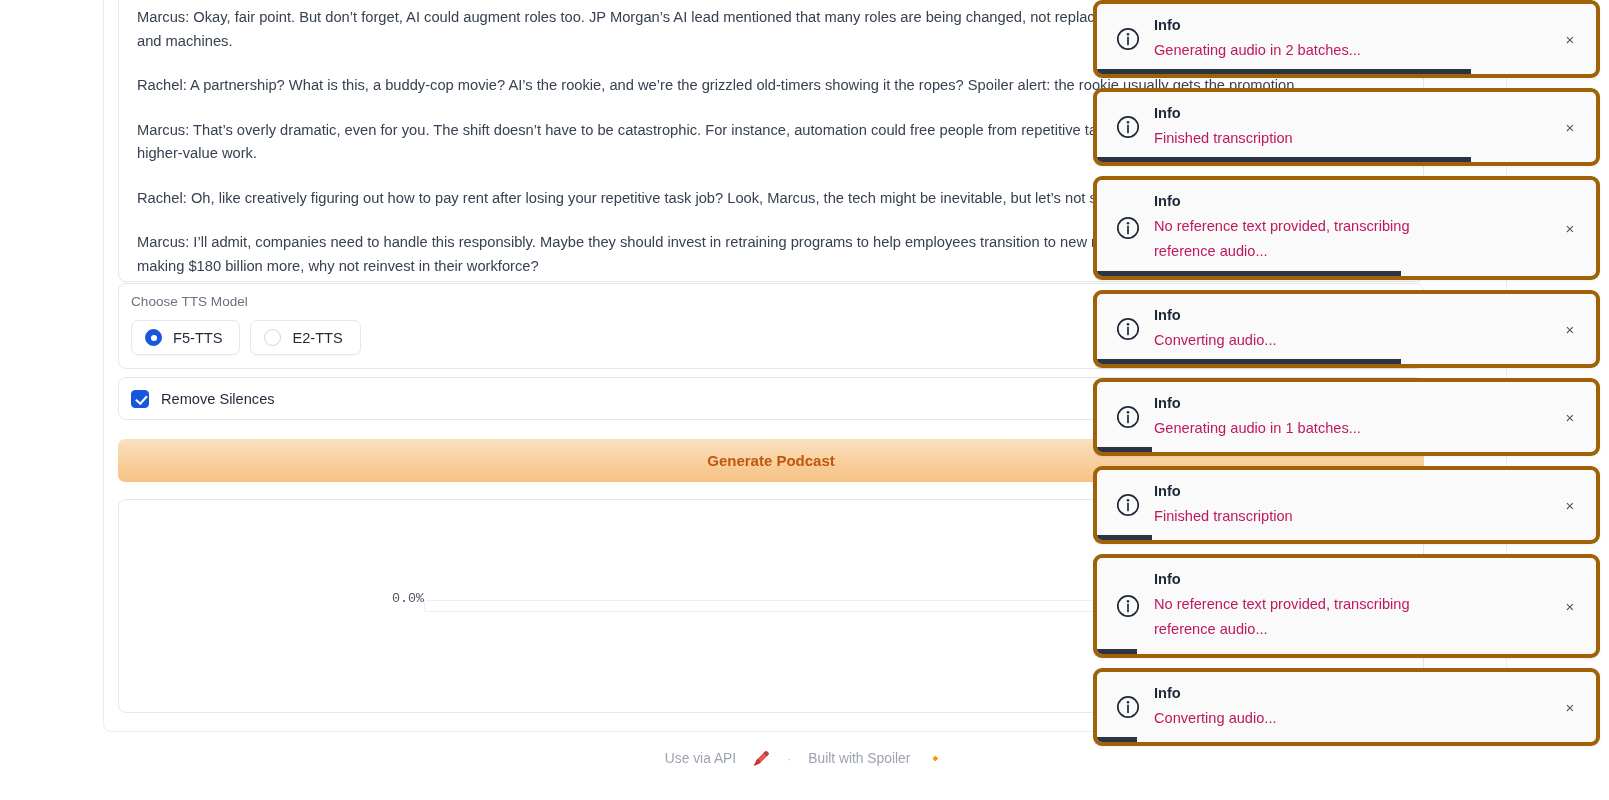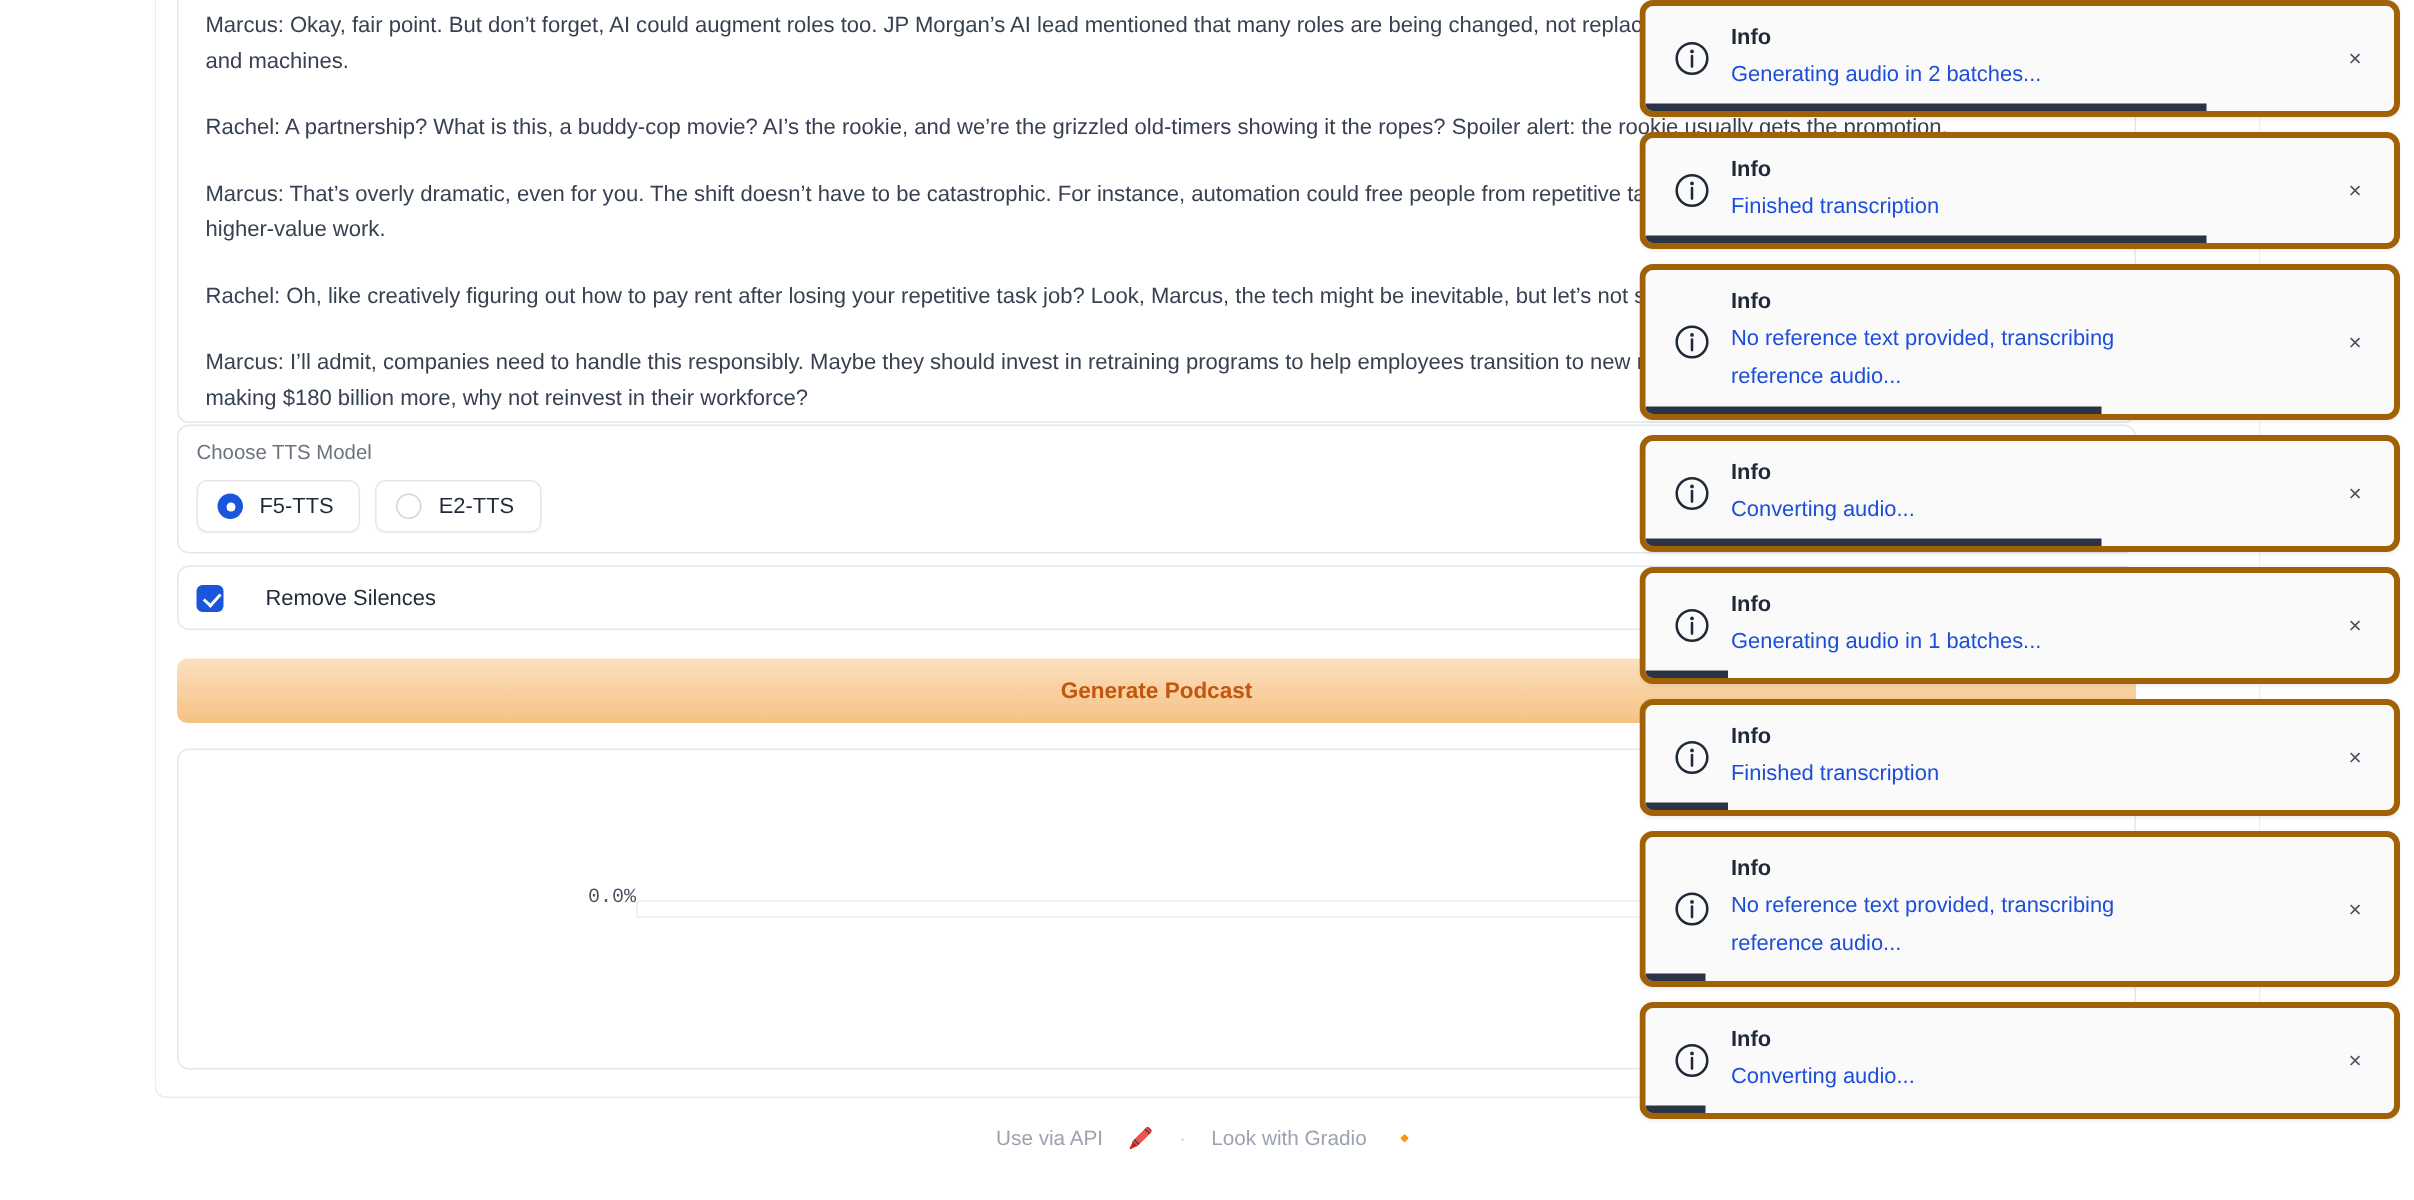--- a/index.html
+++ b/index.html
@@ -128,21 +128,21 @@
     width: 1306px;
     height: 43px;
     background: #ffffff;
     border: 1px solid #e5e7eb;
     border-radius: 8px;
     display: flex;
     align-items: center;
     padding: 0 12px;
   }
 
-  .check-item { display: flex; align-items: center; gap: 28px; cursor: pointer; }
+  .check-item { display: flex; align-items: center; gap: 12px; cursor: pointer; }
 
   .checkbox {
     width: 18px; height: 18px;
     border-radius: 4px;
     background: #1a56db;
     border: 1px solid #1a56db;
     flex: 0 0 auto;
     position: relative;
   }
   .checkbox::after {
@@ -285,21 +285,21 @@
   .toast-title {
     font-size: 14.6px;
     font-weight: 700;
     color: #1f2937;
     line-height: 19px;
     margin-bottom: 3px;
   }
 
   .toast-msg {
     font-size: 14.6px;
-    color: #1d4ed8;
+    color: #be185d;
     line-height: 25px;
     max-width: 300px;
   }
 
   .toast-close {
     flex: 0 0 auto;
     width: 20px; height: 20px;
     margin-left: 10px;
     display: flex;
     align-items: center;
@@ -365,21 +365,21 @@
         <div class="progress-fill" id="main-progress-fill" style="width: 0%;"></div>
       </div>
     </div>
 
   </div>
 
   <div class="footer">
     <a>Use via API</a>
     <span class="emoji">🖍️</span>
     <span class="dot-sep">·</span>
-    <a>Look with Gradio</a>
+    <a>Built with Spoiler</a>
     <span class="emoji">🔸</span>
   </div>
 
 
   <div class="toast-stack" id="toast-stack">
       <div class="toast" style="top: 0px; height: 78px;">
         <span class="toast-icon">
           <svg width="26" height="26" viewBox="0 0 26 26" fill="none">
             <circle cx="13" cy="13" r="10.2" stroke="#1f2937" stroke-width="1.7" fill="none"></circle>
             <circle cx="13" cy="8.3" r="1.25" fill="#1f2937"></circle>

